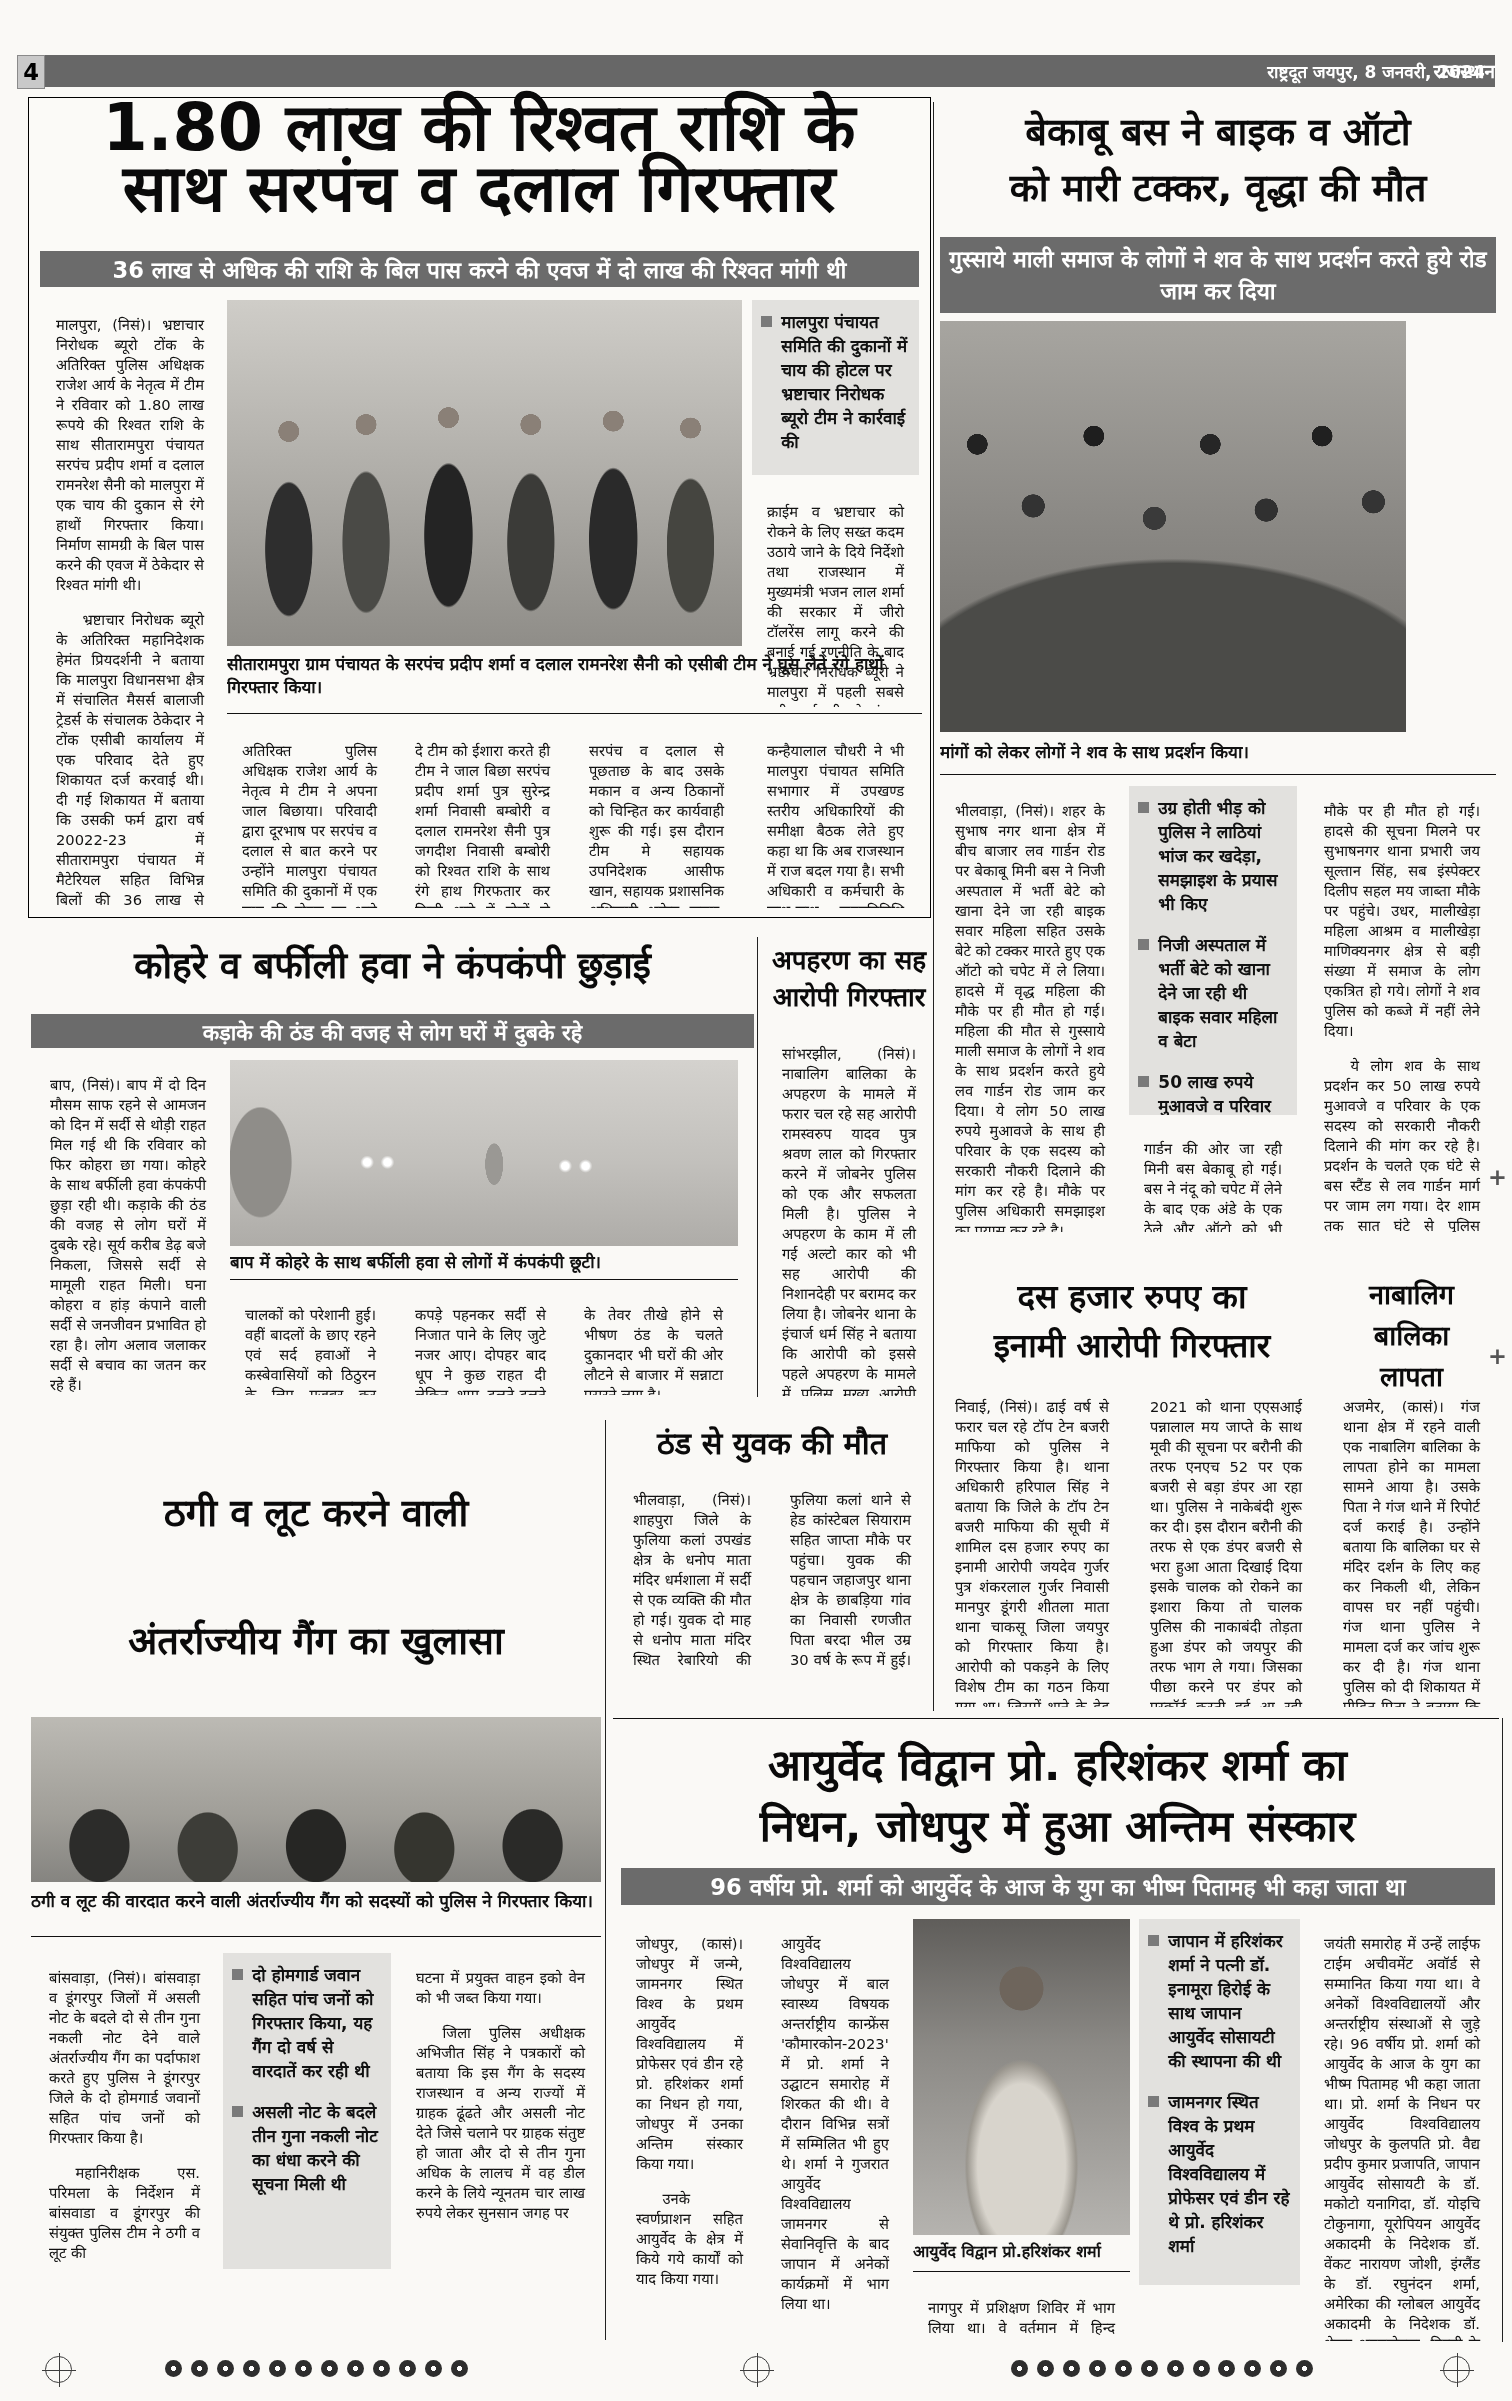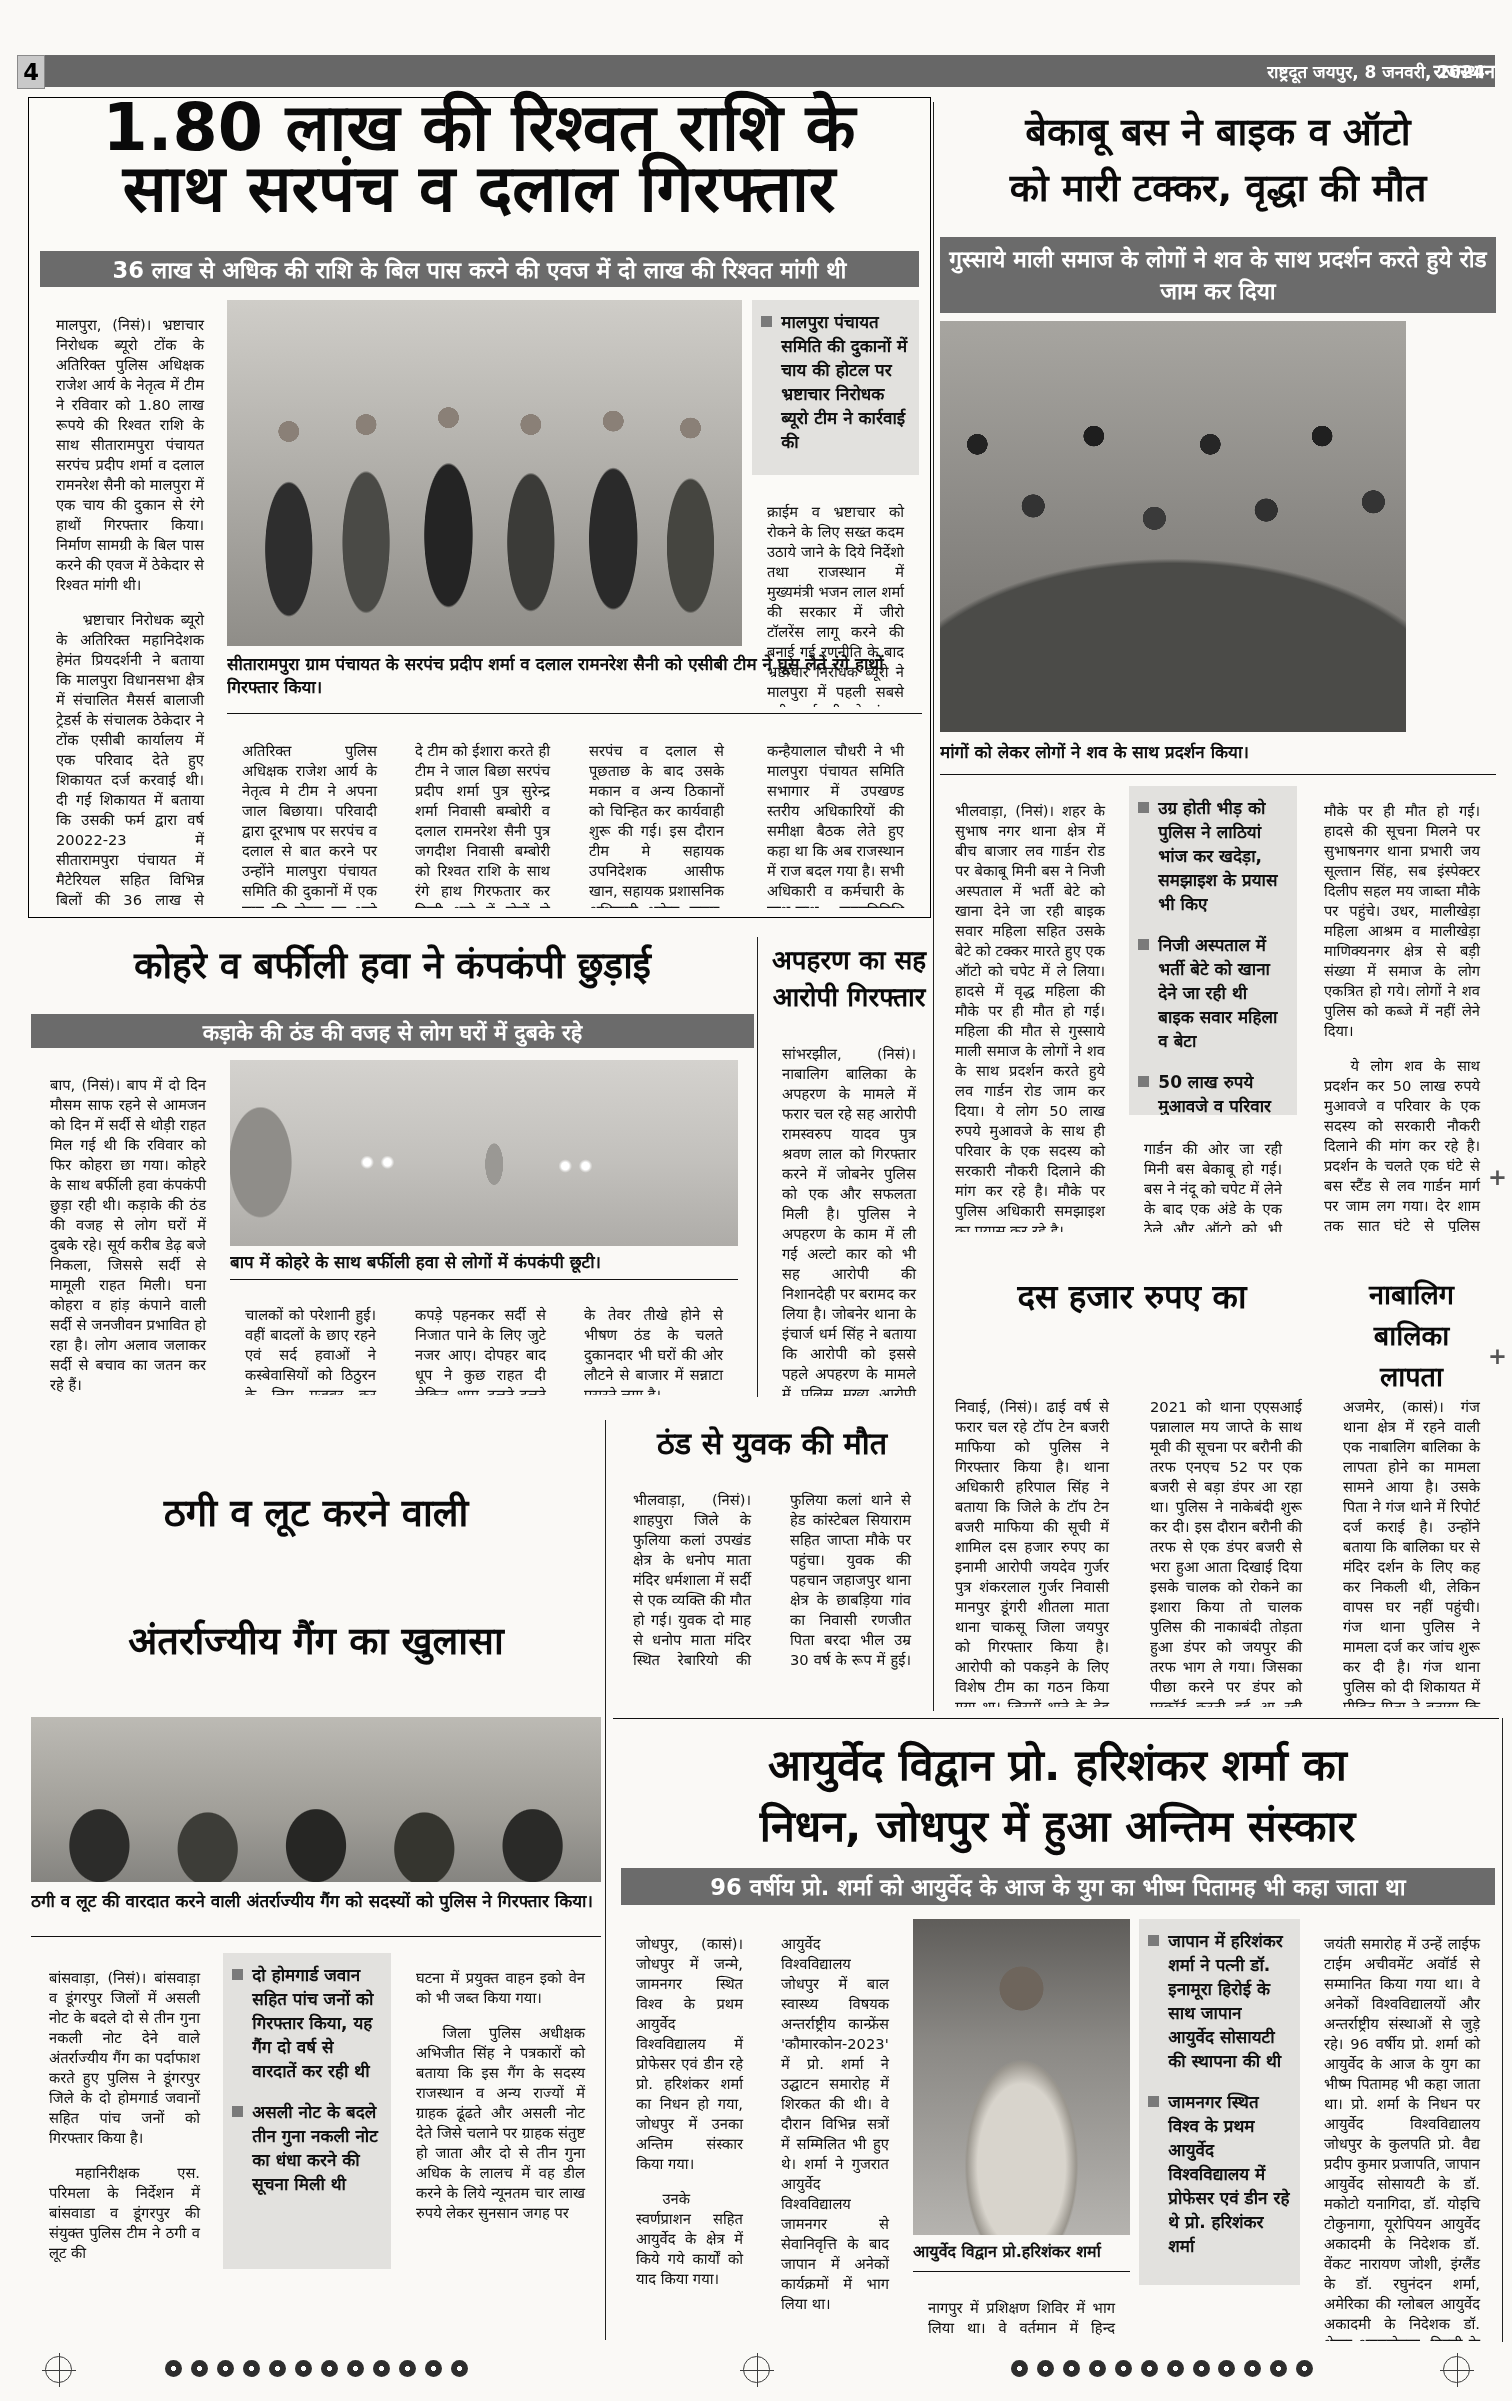--- a/index.html
+++ b/index.html
@@ -196,20 +196,21 @@
   <div class="abs hl" style="left:767px;top:942px;width:164px;font-size:26px;line-height:37px;">
     <span style="display:block">अपहरण का सह</span>
     <span style="display:block">आरोपी गिरफ्तार</span>
   </div>
   <div class="abs col" style="left:767px;top:1029px;width:164px;height:367px;">
     <p>सांभरझील, (निसं)। नाबालिग बालिका के अपहरण के मामले में फरार चल रहे सह आरोपी रामस्वरुप यादव पुत्र श्रवण लाल को गिरफ्तार करने में जोबनेर पुलिस को एक और सफलता मिली है। पुलिस ने अपहरण के काम में ली गई अल्टो कार को भी सह आरोपी की निशानदेही पर बरामद कर लिया है। जोबनेर थाना के इंचार्ज धर्म सिंह ने बताया कि आरोपी को इससे पहले अपहरण के मामले में पुलिस मुख्य आरोपी को पहले ही गिरफ्तार कर चुकी है। पुलिस अधीक्षक ग्रामीण शान्तुनू कुमार सिहं ने बताया कि पुलिस मुख्यालय जयपुर द्वारा वांछित मुल्जिमानों की गिरफ्तारी हेतु धरपकड़ अभियान के तहत अपराधियों के खिलाफ सख्त करवाई कर उनकी गिरफ्तारी सुनिश्चित किए जाने हेतु दिशा निर्देश जारी है।</p>
   </div>
 
   <div class="abs hl" style="left:940px;top:1272px;width:384px;font-size:33px;line-height:49px;">
     <span style="display:block">दस हजार रुपए का</span>
+    <span style="display:block">इनामी आरोपी गिरफ्तार</span>
   </div>
   <div class="abs col" style="left:940px;top:1382px;width:184px;height:325px;">
     <p>निवाई, (निसं)। ढाई वर्ष से फरार चल रहे टॉप टेन बजरी माफिया को पुलिस ने गिरफ्तार किया है। थाना अधिकारी हरिपाल सिंह ने बताया कि जिले के टॉप टेन बजरी माफिया की सूची में शामिल दस हजार रुपए का इनामी आरोपी जयदेव गुर्जर पुत्र शंकरलाल गुर्जर निवासी मानपुर डूंगरी शीतला माता थाना चाकसू जिला जयपुर को गिरफ्तार किया है। आरोपी को पकड़ने के लिए विशेष टीम का गठन किया गया था। जिसमें थाने के हेड कांस्टेबल प्रेम नारायण, नीरज शर्मा, कांस्टेबल राधाकृष्ण यादव, राजेश चौधरी, पायलट मीणा को शामिल किया गया। आरोपी को पकड़ने के लिए पुलिस अलग-अलग जगह पर दबीश दे रही थी। आरोपी लगातार अपनी पहचान व ठिकाना बदलकर फरारी काट रहा था। आरोपी घटना के बाद से ही करीब ढाई साल से फरार चल रहा था। आरोपी की गिरफ्तारी के लिए जिला पुलिस द्वारा दस हजार रुपए का इनाम घोषित कर रखा था। जानकारी के अनुसार 10 मई</p>
   </div>
   <div class="abs col" style="left:1135px;top:1382px;width:182px;height:325px;">
     <p>2021 को थाना एएसआई पन्नालाल मय जाप्ते के साथ मूवी की सूचना पर बरौनी की तरफ एनएच 52 पर एक बजरी से बड़ा डंपर आ रहा था। पुलिस ने नाकेबंदी शुरू कर दी। इस दौरान बरौनी की तरफ से एक डंपर बजरी से भरा हुआ आता दिखाई दिया इसके चालक को रोकने का इशारा किया तो चालक पुलिस की नाकाबंदी तोड़ता हुआ डंपर को जयपुर की तरफ भाग ले गया। जिसका पीछा करने पर डंपर को एस्कॉर्ट करती हुई आ रही एक कर चालक ने अपनी कर को पुलिस वाहन के आड़े लगा दिया व पुलिस वाहन को साइड नहीं देते हुए डंपर व कर चालक लापरवाही पूर्व चलाकर डंपर में भारी बजरी खाली करते हुए जयपुर की तरफ भाग ले गए। पुलिस ने विभिन्न धाराओं में मुकदमा दर्ज कर लिया था। घटना के बाद आरोपी फरार चल रहा था। आरोपी के विरुद्ध जयपुर व टोंक में फायरिंग, जानलेवा हमला करने व अवैध बजरी खनन के प्रकरण में मामले दर्ज हैं। फिलहाल पुलिस का अनुसंधान जारी है।</p>
   </div>
 
   <div class="abs hl" style="left:1328px;top:1274px;width:167px;font-size:27px;line-height:41px;">
     <span style="display:block">नाबालिग बालिका</span>

